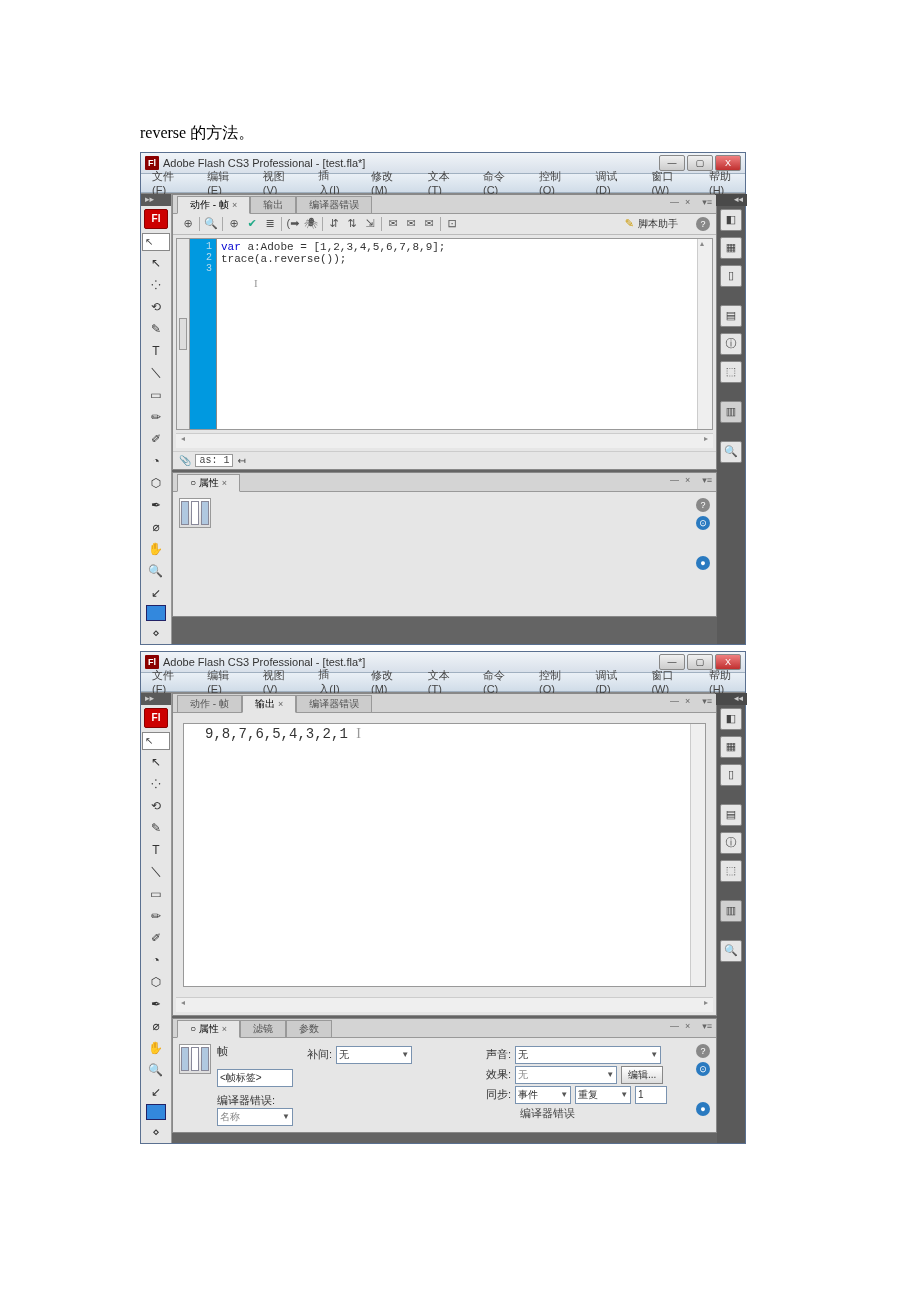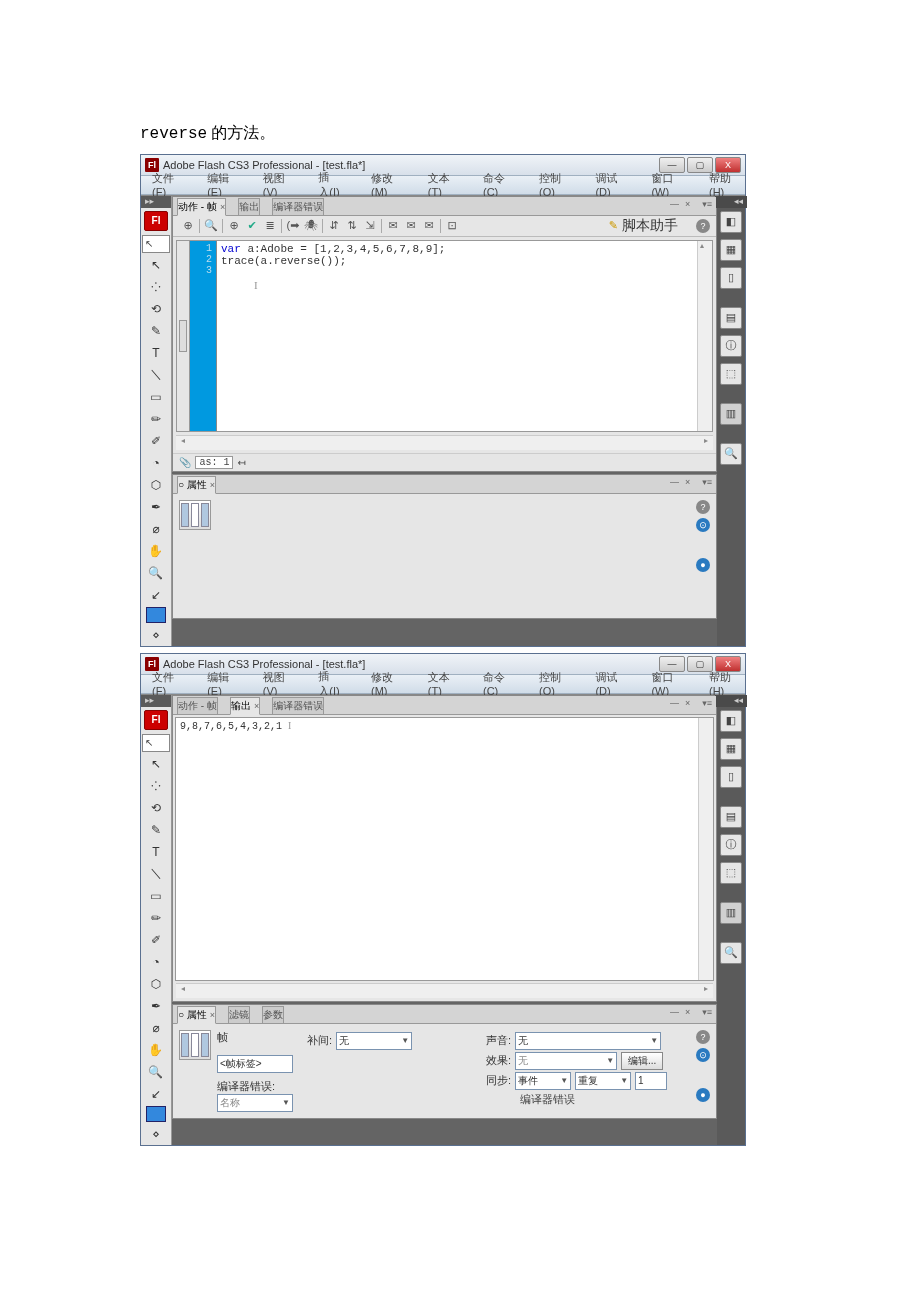--- a/index.html
+++ b/index.html
@@ -1,17 +1,17 @@
 <!DOCTYPE html>
 <html><head>
 <meta charset="utf-8">
 <style>
 body{margin:0;font-family:"SimSun","宋体",serif;font-size:16px;background:#fff;color:#000;width:920px}
 .doc{padding:120px 140px 0 140px}
-.eng{font-family:Liberation Mono, monospace}
+.eng{font-family:Liberation Serif, serif}
 .para{line-height:1.6;margin:0 0 4px 0}
 .indent{text-indent:2em}
 
 
 .window{width:604px;margin:6px 0 0 0;border:1px solid #5a7090;background:#e4eaf0;font-family:"Microsoft YaHei","Tahoma",sans-serif;font-size:11px;color:#333}
 .titlebar{height:20px;background:linear-gradient(#f0f4f8,#d8e0ea);border-bottom:1px solid #a0b0c0;display:flex;align-items:center;padding:0 4px}
 .titlebar .fl-logo{width:14px;height:14px;background:#8b0000;color:#fff;font-size:9px;font-weight:bold;display:flex;align-items:center;justify-content:center;margin-right:4px;border-radius:1px}
 .titlebar .title{flex:1;color:#333}
 .wbtns{display:flex;gap:2px}
 .wbtn{width:24px;height:14px;background:linear-gradient(#f0f0f0,#ccc);border:1px solid #888;border-radius:2px;font-size:9px;display:flex;align-items:center;justify-content:center;color:#333}
@@ -24,51 +24,51 @@
 .left-tools{width:30px;background:#e6e6e6;border-right:1px solid #999;display:flex;flex-direction:column}
 .left-tools .edge{background:#5a5a5a;height:12px}
 .fl-red{width:22px;height:18px;margin:3px auto;background:#cc0000;color:#fff;font-size:10px;font-weight:bold;display:flex;align-items:center;justify-content:center;border:1px solid #800;border-radius:2px}
 .tool{width:22px;height:18px;margin:1px auto;display:flex;align-items:center;justify-content:center;color:#333;font-size:12px;border:1px solid transparent}
 .tool.sel{background:#fff;border:1px solid #888}
 .tool.blue{background:#3388dd;color:#fff;border:1px solid #226;width:18px;height:14px}
 
 .center-col{flex:1;background:#646464;display:flex;flex-direction:column}
 .panel{background:#e6e6e6;border:1px solid #888;margin:0;display:flex;flex-direction:column}
 .panel-tabs{height:18px;background:#d4d4d4;border-bottom:1px solid #999;display:flex;align-items:flex-end;padding-left:4px;position:relative}
-.tab{padding:1px 0;font-size:10px;border:1px solid #999;border-bottom:none;background:#ccc;margin-right:12px;color:#555}
+.tab{padding:1px 12px;font-size:10px;border:1px solid #999;border-bottom:none;background:#ccc;margin-right:0;color:#555}
 .tab.active{background:#e6e6e6;color:#000;border-bottom:1px solid #e6e6e6;margin-bottom:-1px}
 .tab .x{margin-left:3px;color:#666;font-size:9px}
 .panel-tabs .pctrl{position:absolute;right:4px;top:2px;font-size:9px;color:#666;display:flex;gap:6px}
 
 .code-toolbar{height:20px;background:#e6e6e6;border-bottom:1px solid #bbb;display:flex;align-items:center;padding:0 6px;gap:0}
 .ct-icon{width:18px;height:16px;display:flex;align-items:center;justify-content:center;color:#555;font-size:11px}
 .ct-sep{width:1px;height:14px;background:#aaa;margin:0 2px}
 .code-toolbar .right{margin-left:auto;display:flex;align-items:center;gap:4px}
-.script-help{font-size:14px;color:#333}
+.script-help{font-size:10px;color:#333}
 
 .code-area{display:flex;background:#fff;border:1px solid #999;margin:3px;height:190px}
 .code-sidebar{width:12px;background:#e6e6e6;border-right:1px solid #999;display:flex;align-items:center;justify-content:center}
 .sidebar-handle{width:6px;height:30px;border:1px solid #999;background:#ddd;margin:auto}
 .gutter{width:22px;background:#0099e0;border-right:1px solid #888;color:#bde;font-size:10px;text-align:right;padding:2px 4px 0 0;font-family:"Courier New",monospace}
 .code-text{flex:1;font-family:"Courier New",monospace;font-size:11px;padding:2px 4px;white-space:pre;position:relative}
 .kw{color:#0000d0}
 .scroll-v{width:14px;background:#efefef;border-left:1px solid #ccc;position:relative}
 .scroll-v::before{content:"▴";position:absolute;top:0;left:2px;font-size:8px;color:#888}
 .scroll-h-wrap{height:14px;background:#efefef;border-top:1px solid #ccc;margin:0 3px 3px 3px;display:flex}
 .scroll-h-wrap .arr{width:14px;text-align:center;font-size:8px;color:#888}
 .code-footer{padding:2px 6px;font-size:10px;color:#444;border-top:1px solid #ccc;display:flex;align-items:center;gap:4px}
 .code-footer .chip{border:1px solid #999;padding:0 3px;background:#fff;font-family:"Courier New",monospace}
 .status-line{padding:2px 6px;font-size:10px;color:#555}
 
 .props-panel{margin-top:2px}
 .props-body{display:flex;padding:6px;gap:10px;align-items:flex-start}
 .frame-icon{width:30px;height:28px;border:1px solid #999;background:linear-gradient(#fff,#ddd);display:flex}
 .frame-icon .bar{width:6px;background:#b0c8e0;margin:2px 1px;border:1px solid #889}
 
-.output-area{background:#fff;border:1px solid #999;margin:2px;height:258px;position:relative;font-family:"Courier New",monospace;font-size:10px;padding:2px 4px}
+.output-area{background:#fff;border:1px solid #999;margin:10px;height:258px;position:relative;font-family:"Courier New",monospace;font-size:14px;padding:2px 21px}
 
 .right-tools{width:28px;background:#5a5a5a;display:flex;flex-direction:column;align-items:center}
 .right-tools .top{height:12px;width:100%;background:#4a4a4a}
 .rtool{width:20px;height:20px;margin:3px 0;background:#e6e6e6;border:1px solid #888;border-radius:2px;display:flex;align-items:center;justify-content:center;font-size:11px;color:#444}
 .rtool.dark{background:#d0d0d0}
 .rtool-gap{height:12px}
 
 .form-row{display:flex;align-items:center;gap:4px;font-size:11px;margin:2px 0}
 .form-row label{color:#333}
 .sel{border:1px solid #7a93b0;background:#fff;height:16px;font-size:10px;padding:0 2px;display:flex;align-items:center;justify-content:space-between}

